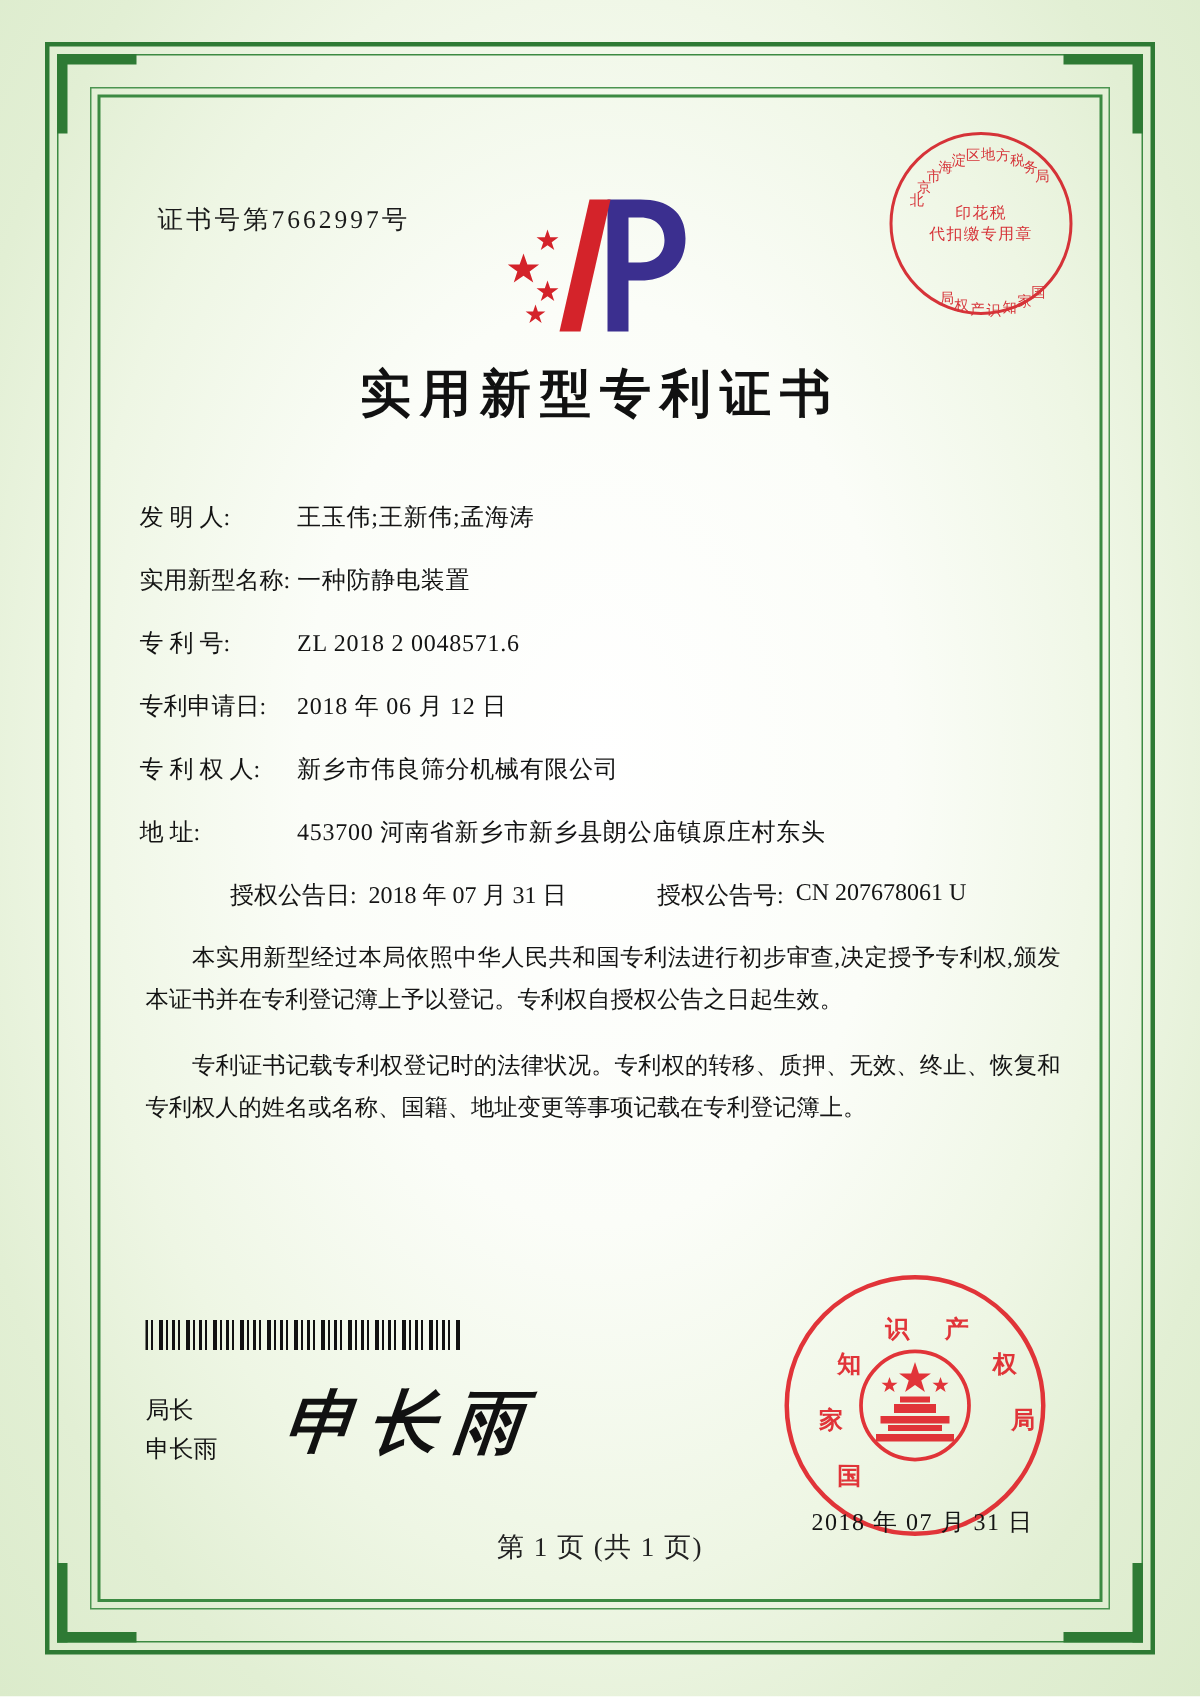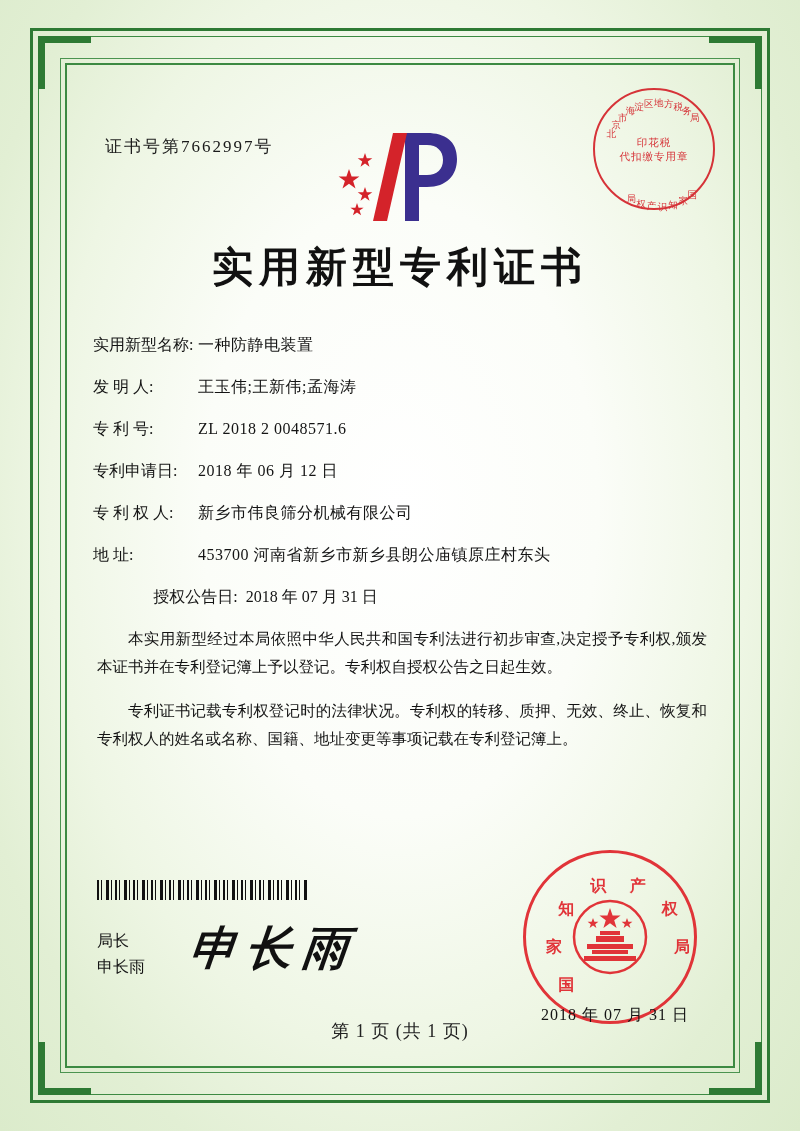--- a/index.html
+++ b/index.html
@@ -130,21 +130,21 @@
     letter-spacing: 1px;
   }
 
   
   .main-title {
     position: absolute;
     left: 0;
     right: 0;
     top: 160px;
     text-align: center;
-    font-size: 41px;
+    font-size: 34px;
     font-weight: bold;
     letter-spacing: 6px;
     color: #111111;
     font-family: "Liberation Serif", serif;
   }
 
   
   .fields {
     position: absolute;
     left: 18px;
@@ -349,27 +349,27 @@
         <div>印花税</div>
         <div>代扣缴专用章</div>
       </div>
     </div>
 
     <div class="main-title">实用新型专利证书</div>
 
     <div class="fields">
 
       <div class="field-row">
+        <div class="field-label">发  明  人:</div>
+        <div class="field-value">王玉伟;王新伟;孟海涛</div>
+      </div>
+
+      <div class="field-row">
         <div class="field-label">实用新型名称:</div>
         <div class="field-value">一种防静电装置</div>
-      </div>
-
-      <div class="field-row">
-        <div class="field-label">发  明  人:</div>
-        <div class="field-value">王玉伟;王新伟;孟海涛</div>
       </div>
 
       <div class="field-row">
         <div class="field-label">专  利  号:</div>
         <div class="field-value">ZL 2018 2 0048571.6</div>
       </div>
 
       <div class="field-row">
         <div class="field-label">专利申请日:</div>
         <div class="field-value">2018 年 06 月 12 日</div>
@@ -382,20 +382,24 @@
 
       <div class="field-row">
         <div class="field-label">地      址:</div>
         <div class="field-value">453700 河南省新乡市新乡县朗公庙镇原庄村东头</div>
       </div>
 
       <div class="two-col">
         <div class="col-a">
           <span class="lbl">授权公告日:</span>
           <span class="val">2018 年 07 月 31 日</span>
+        </div>
+        <div class="col-b">
+          <span class="lbl">授权公告号:</span>
+          <span class="val">CN 207678061 U</span>
         </div>
       </div>
 
     </div>
 
     <div class="paragraphs">
       <p>本实用新型经过本局依照中华人民共和国专利法进行初步审查,决定授予专利权,颁发本证书并在专利登记簿上予以登记。专利权自授权公告之日起生效。</p>
       <p>专利证书记载专利权登记时的法律状况。专利权的转移、质押、无效、终止、恢复和专利权人的姓名或名称、国籍、地址变更等事项记载在专利登记簿上。</p>
     </div>
 

